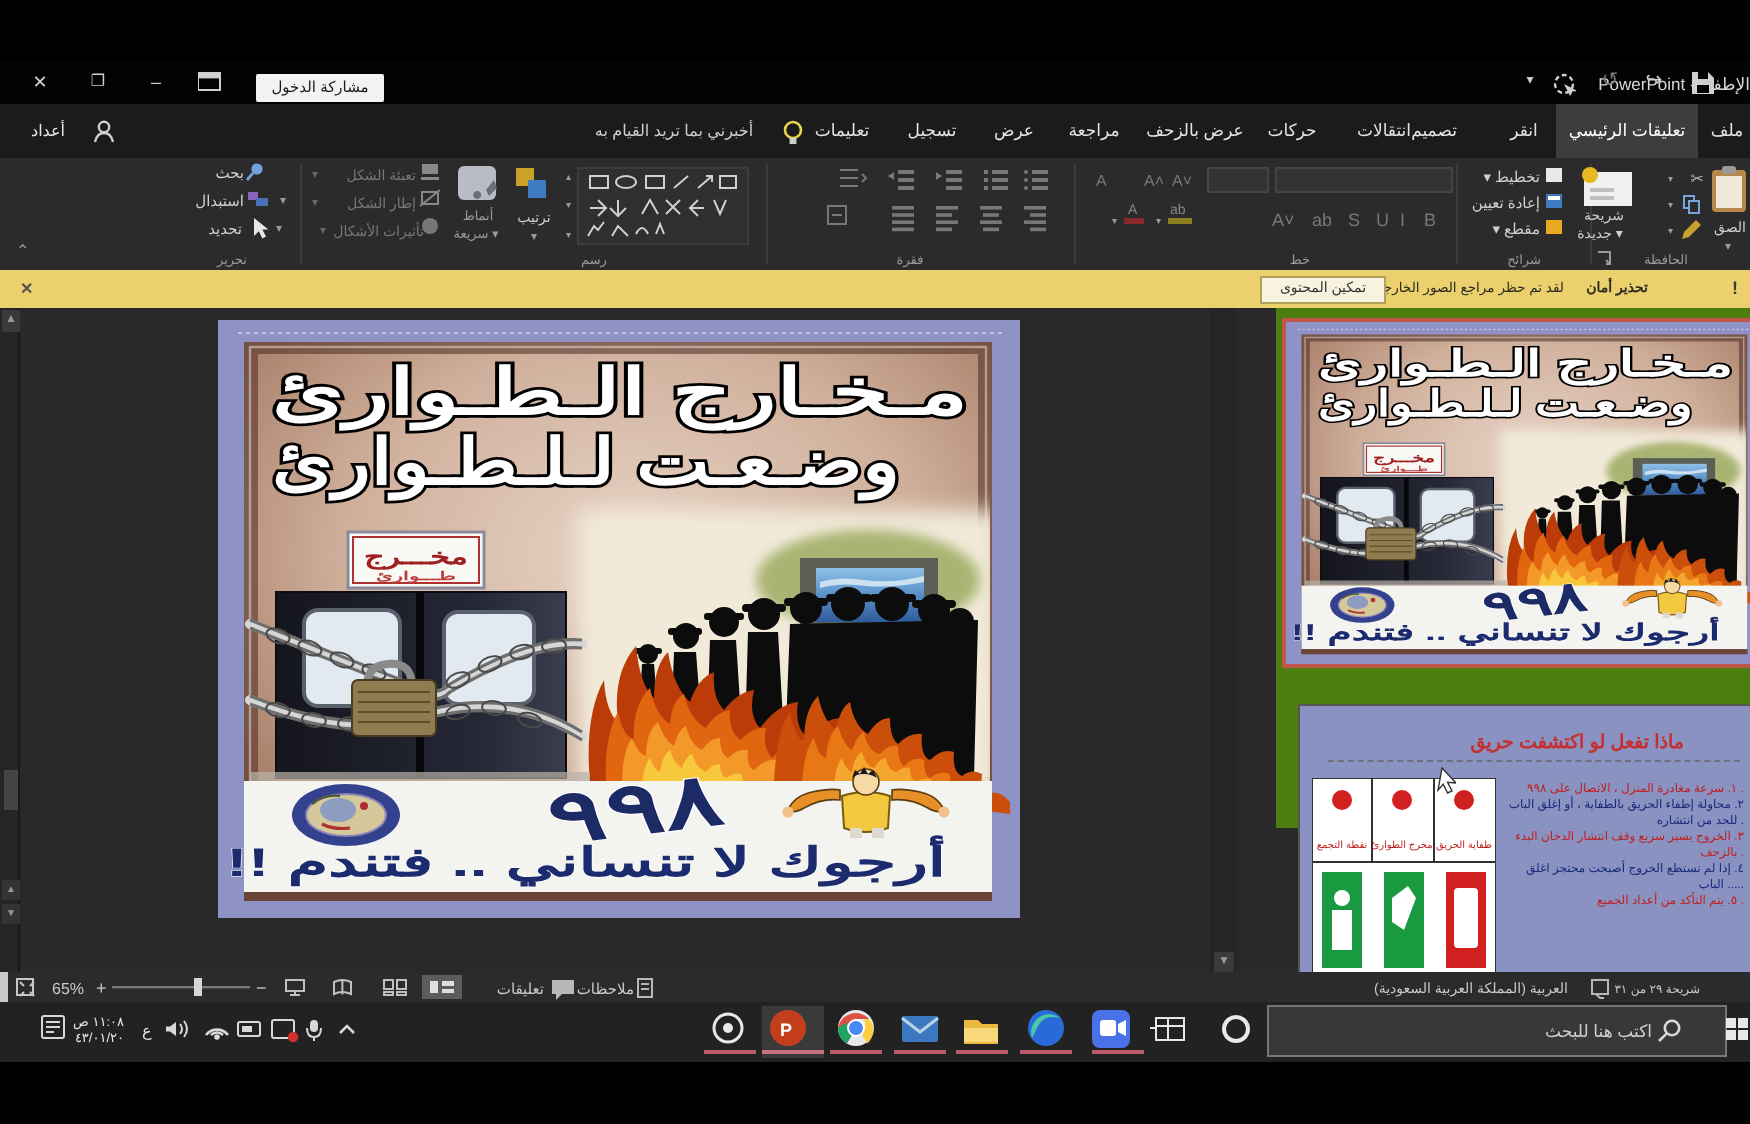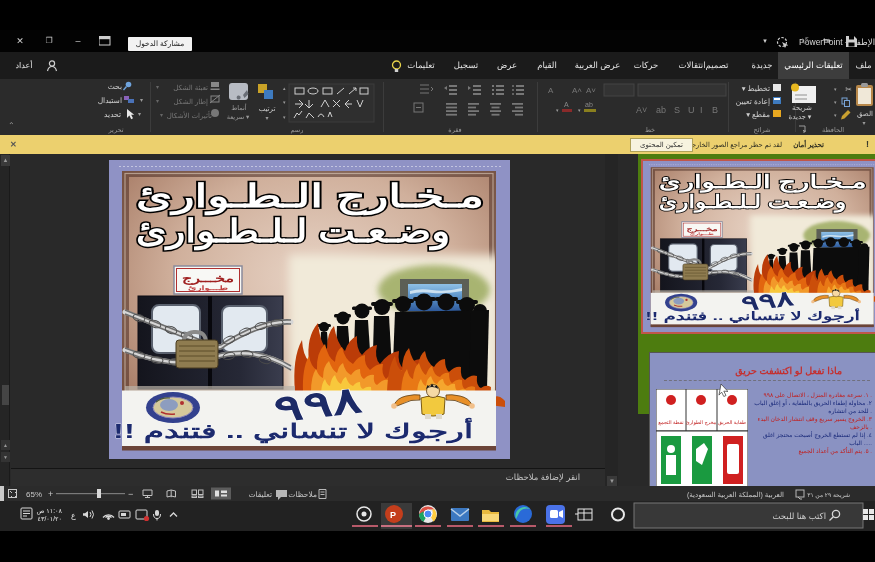--- a/index.html
+++ b/index.html
@@ -234,29 +234,30 @@
   <svg class="abs" style="left:776px;top:5px" width="12" height="13">
         <circle cx="6" cy="7" r="4.5" fill="none" stroke="#cfcfcf" stroke-width="1.2" stroke-dasharray="2.4 1.6"></circle>
         <path d="M6 7 l3 6 l1.4 -2.4 l2.6 0z" fill="#cfcfcf"></path>
       </svg>
   <div class="ctl" style="left:760px;width:10px;font-size:7px">▾</div>
 </div>
 
 <div id="tabs" class="abs">
   <div class="tab" style="left:852px;width:23px">ملف</div>
   <div class="tab" style="left:778px;width:71px;background:#3d3d3d;color:#fff">تعليقات الرئيسي</div>
-  <div class="tab" style="left:748px;width:28px">جديدة</div>
+  <div class="tab" style="left:748px;width:28px">انقر</div>
   <div class="tab" style="left:702px;width:30px">تصميم</div>
   <div class="tab" style="left:668px;width:48px">انتقالات</div>
   <div class="tab" style="left:628px;width:36px">حركات</div>
-  <div class="tab" style="left:570px;width:55px">عرض العربية</div>
-  <div class="tab" style="left:525px;width:44px">القيام</div>
+  <div class="tab" style="left:570px;width:55px">عرض بالزحف</div>
+  <div class="tab" style="left:525px;width:44px">مراجعة</div>
   <div class="tab" style="left:492px;width:30px">عرض</div>
   <div class="tab" style="left:448px;width:36px">تسجيل</div>
   <div class="tab" style="left:402px;width:38px">تعليمات</div>
+  <div class="tab" style="left:282px;width:110px;color:#cfcfcf;font-size:8px">أخبرني بما تريد القيام به</div>
   <svg class="abs" style="left:391px;top:8px" width="11" height="13">
         <circle cx="5.5" cy="5" r="4" fill="none" stroke="#e8d44a" stroke-width="1.3"></circle>
         <rect x="3.8" y="9" width="3.4" height="3" fill="#cfcfcf"></rect>
       </svg>
   <div class="tab" style="left:2px;width:44px;font-size:8px">أعداد</div>
   <svg class="abs" style="left:46px;top:8px" width="12" height="12">
         <circle cx="6" cy="3.5" r="2.6" fill="none" stroke="#cfcfcf" stroke-width="1.2"></circle>
         <path d="M1.5 11 q1 -4.5 4.5 -4.5 q3.5 0 4.5 4.5" fill="none" stroke="#cfcfcf" stroke-width="1.2"></path>
       </svg>
 </div>
@@ -495,23 +496,20 @@
     <div class="abs" style="left:1px;top:298px;width:9px;height:10px;background:#333;color:#999;font-size:5px;text-align:center;line-height:10px">▼</div>
   </div>
   <div id="mainarea" class="abs">
     <svg class="abs" style="left:98px;top:5.5px" width="401" height="299">
           <use href="#poster"></use>
         </svg>
   </div>
   <div id="rightsb" class="abs">
     <div class="abs" style="left:2px;top:322px;width:10px;height:11px;background:#3a3a3a;color:#999;font-size:6px;text-align:center;line-height:11px">▼</div>
   </div>
-  <div id="notes" class="abs">
-        <div class="ph">انقر لإضافة ملاحظات</div>
-      </div>
   <div id="panel" class="abs">
     <div id="thumb1">
       <svg width="239" height="171" viewBox="0 0 401 299" preserveAspectRatio="none">
             <use href="#poster"></use>
           </svg>
     </div>
     <div id="thumb2">
       <div class="abs" style="right:36px;top:12px;color:#c43030;font-weight:bold;font-size:9.5px">ماذا تفعل لو اكتشفت حريق</div>
       <div class="abs" style="left:14px;top:27px;width:206px;border-top:1px dashed #70707e"></div>
 

